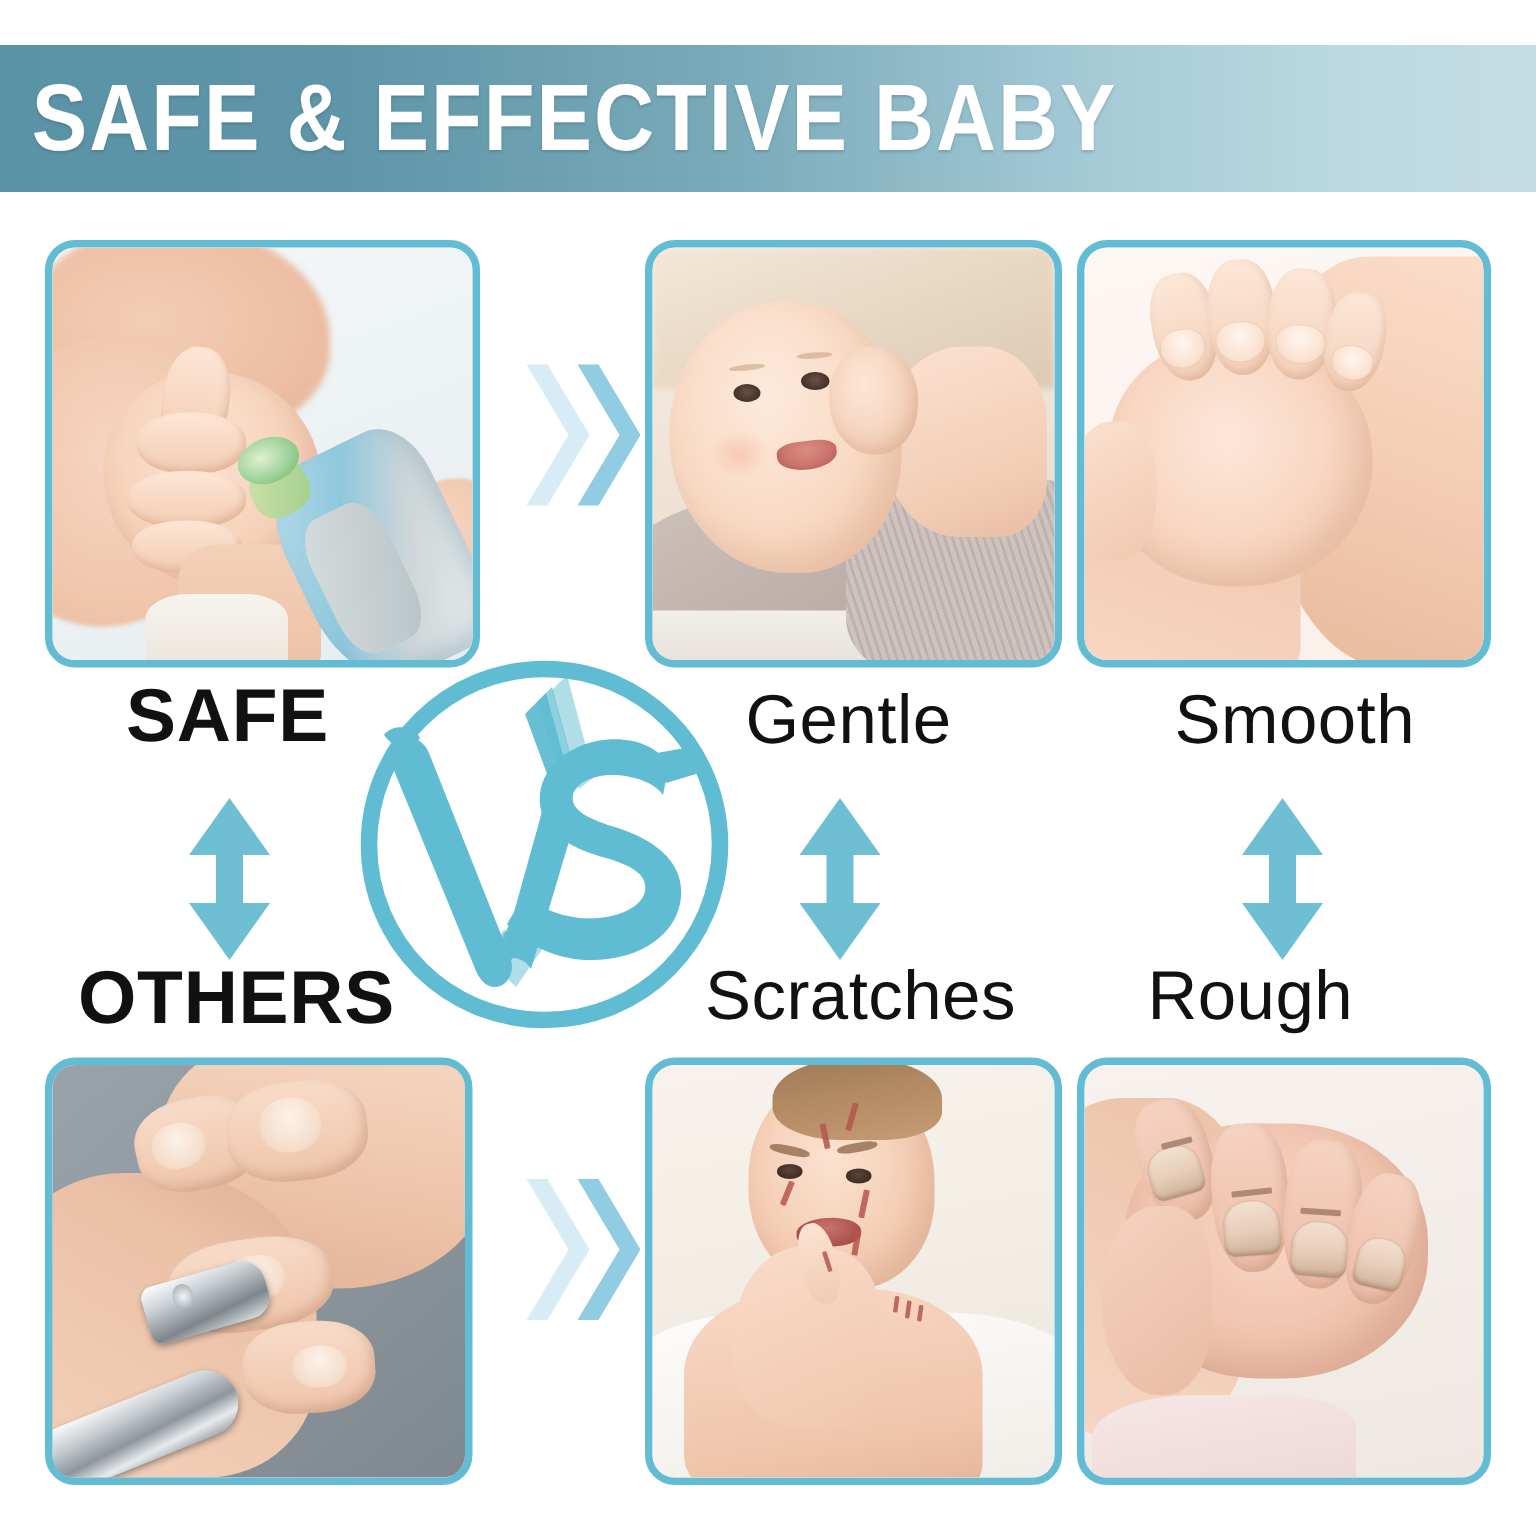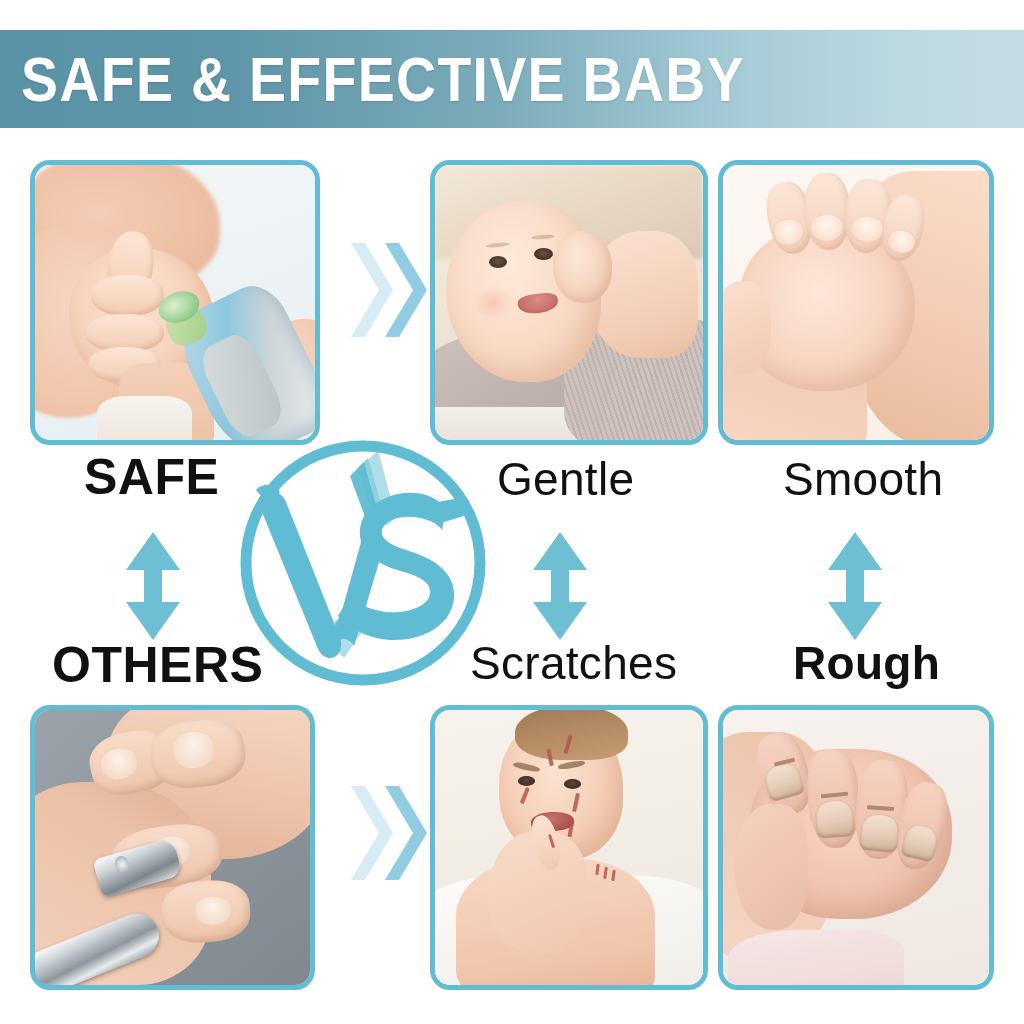--- a/index.html
+++ b/index.html
@@ -536,21 +536,21 @@
   </svg>
 </div>
 <div class="varrow" style="left:820px; top:530px;">
   <svg width="70" height="112" viewBox="0 0 70 112">
     <path d="M35 2 L62 40 L44 40 L44 72 L62 72 L35 110 L8 72 L26 72 L26 40 L8 40 Z" fill="#6fbfd4"></path>
   </svg>
 </div>
 
 <div class="label label-strong" style="left:52px; top:640px;">OTHERS</div>
 <div class="label label-plain" style="left:470px; top:640px;">Scratches</div>
-<div class="label label-plain" style="left:793px; top:640px;font-weight:bold;">Rough</div>
+<div class="label label-plain" style="left:765px; top:640px;">Rough</div>
 
 <div class="frame" style="left:30px; top:705px; width:285px; height:285px;">
   <div class="photo ph-clip">
     <div class="hand-top"></div>
     <div class="hand-low"></div>
     <div class="cf cf1"></div>
       <div class="cf cf2"></div>
     <div class="cf cf3"></div>
       <div class="cf cf4"></div>
     <div class="cnail cn1"></div>

